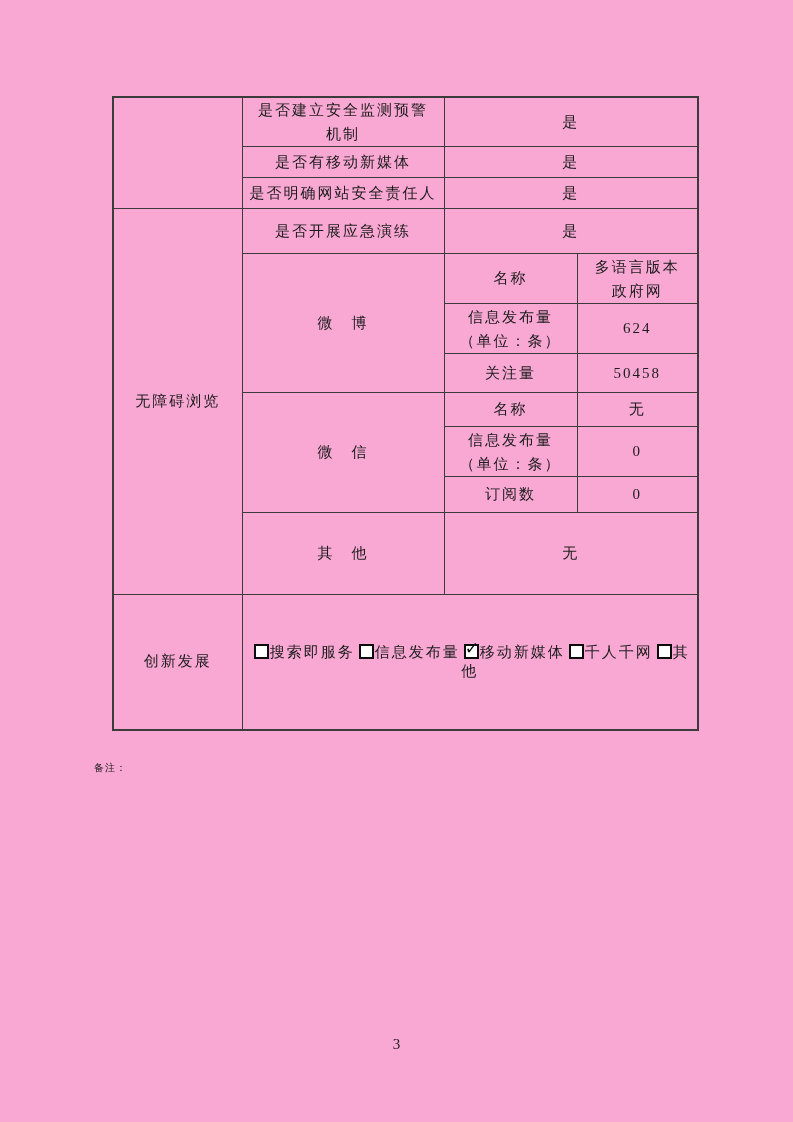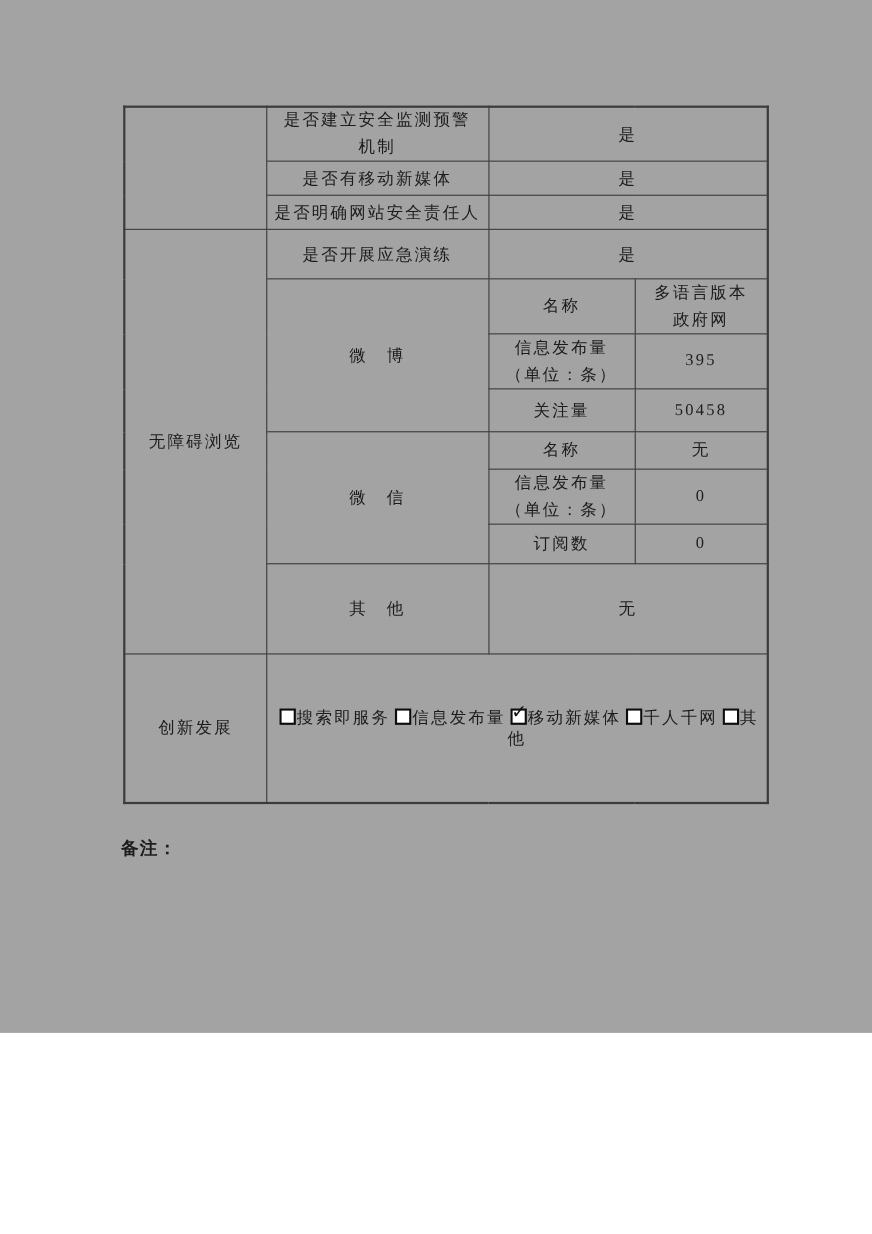--- a/index.html
+++ b/index.html
@@ -1,20 +1,20 @@
 <!DOCTYPE html>
 <html><head>
 <meta charset="utf-8">
 <style>
   html,body { margin:0; padding:0; background:#ffffff; }
   .page {
     position:relative;
     width:793px;
-    height:939px;
-    background:#a3a3a3;
+    height:1122px;
+    background:#f9a8d4;
     font-family:"Liberation Serif","DejaVu Serif",serif;
     color:#1c1c1c;
     overflow:hidden;
   }
   table.report {
     position:absolute;
     left:112px;
     top:96px;
     width:585px;
     border-collapse:collapse;
@@ -59,24 +59,24 @@
     left:-1px;
     top:-8px;
     font-size:17px;
     font-weight:bold;
     letter-spacing:0;
     font-family:"DejaVu Sans",sans-serif;
     color:#0d0d0d;
   }
   .notes {
     position:absolute;
-    left:110px;
+    left:94px;
     top:761px;
-    font-size:16px;
-    font-weight:bold;
+    font-size:10px;
+    font-weight:normal;
     letter-spacing:1px;
   }
   .page-num {
     position:absolute;
     left:0;
     top:1036px;
     width:100%;
     text-align:center;
     font-size:15px;
   }
@@ -115,21 +115,21 @@
       </tr>
       <tr class="r5">
         <td rowspan="3">微　博</td>
         <td>名称</td>
         <td class="pre">多语言版本
 政府网</td>
       </tr>
       <tr class="r6">
         <td class="pre">信息发布量
 （单位：条）</td>
-        <td>395</td>
+        <td>624</td>
       </tr>
       <tr class="r7">
         <td>关注量</td>
         <td>50458</td>
       </tr>
       <tr class="r8">
         <td rowspan="3">微　信</td>
         <td>名称</td>
         <td>无</td>
       </tr>

